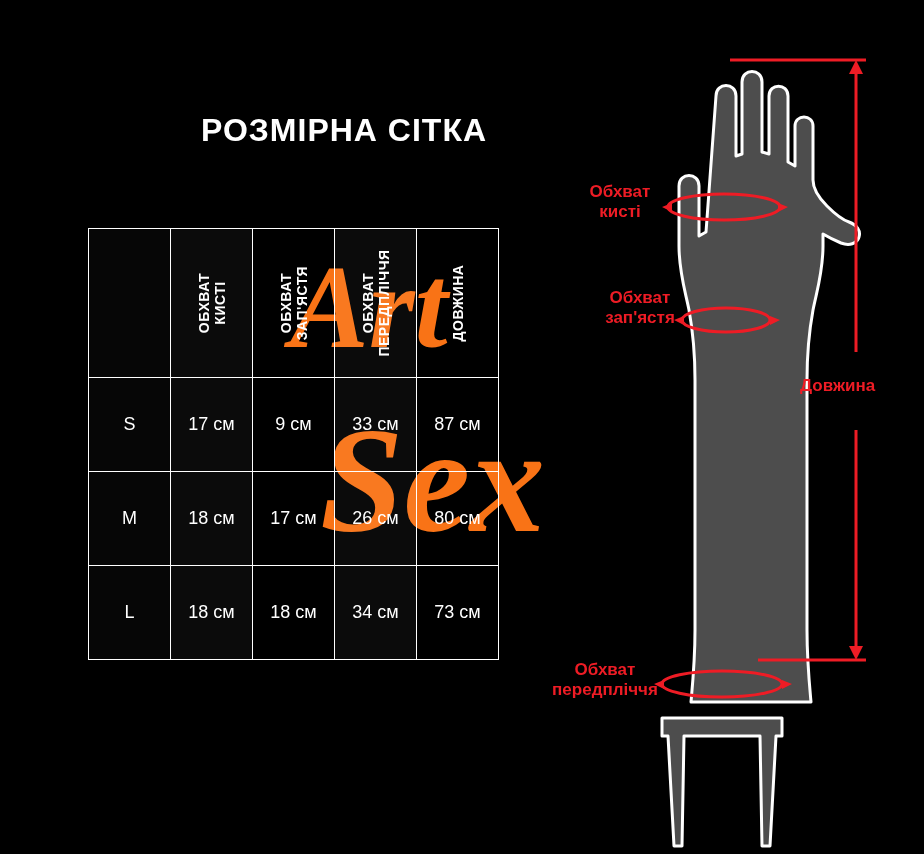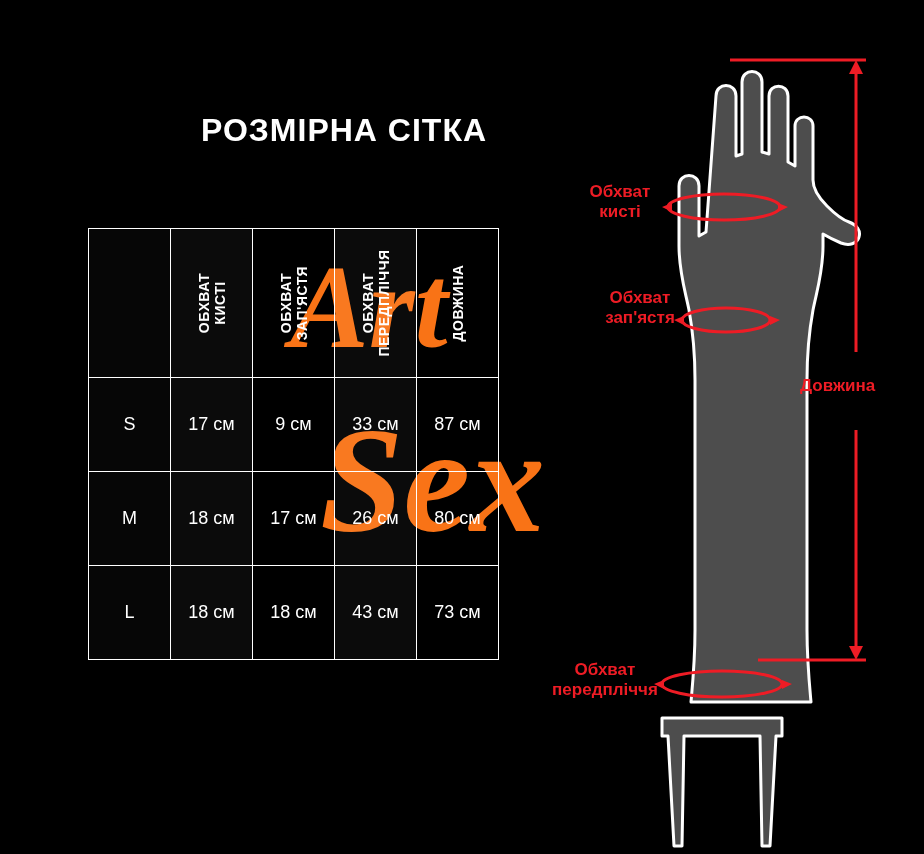--- a/index.html
+++ b/index.html
@@ -214,21 +214,21 @@
       <td class="size-label">M</td>
       <td>18 см</td>
       <td>17 см</td>
       <td>26 см</td>
       <td>80 см</td>
     </tr>
     <tr>
       <td class="size-label">L</td>
       <td>18 см</td>
       <td>18 см</td>
-      <td>43 см</td>
+      <td>34 см</td>
       <td>73 см</td>
     </tr>
   </tbody>
 </table>
 
 <div id="illustration">
   <svg width="404" height="854" viewBox="0 0 404 854" xmlns="http://www.w3.org/2000/svg">
 
     <g>
       <path d="M196 96

